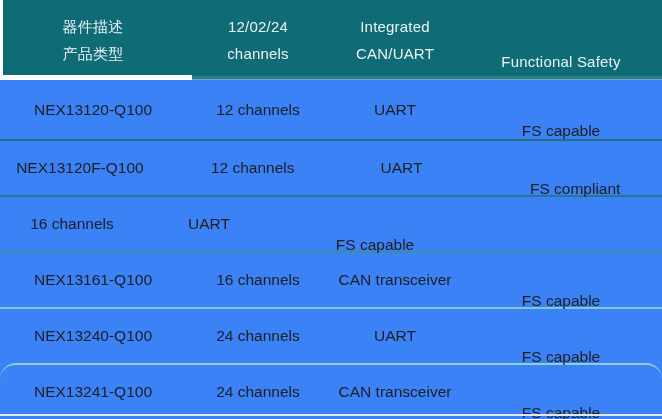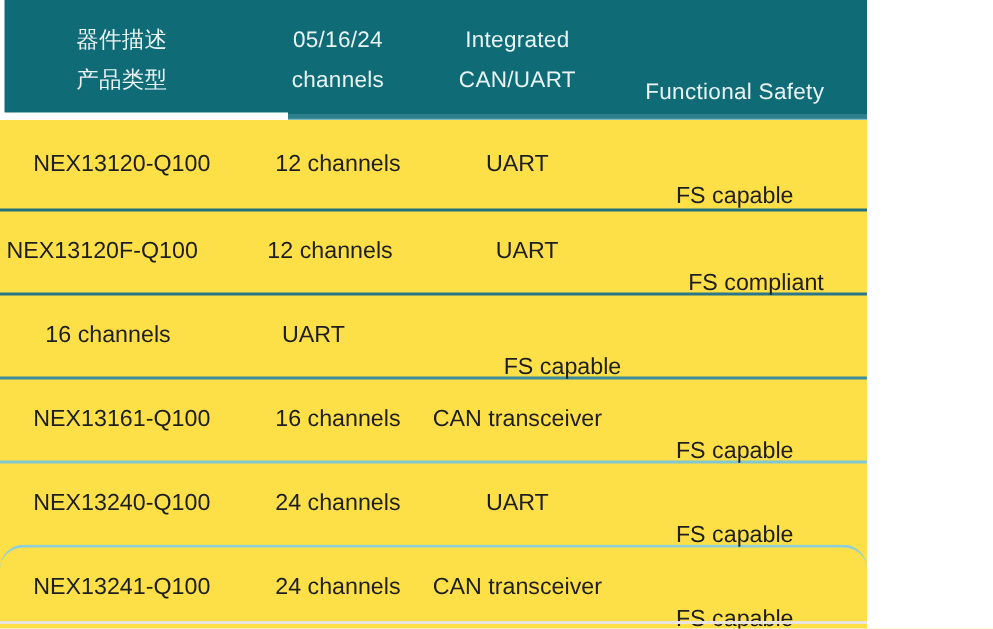--- a/index.html
+++ b/index.html
@@ -2,22 +2,22 @@
 <html><head>
 <meta charset="utf-8">
 <style>
   html, body { margin: 0; padding: 0; background: #ffffff; }
   body {
     width: 662px; height: 419px; overflow: hidden;
     font-family: "Liberation Sans", "DejaVu Sans", sans-serif;
   }
   .table-wrap {
     position: relative;
-    width: 578px; height: 419px;
-    background: #fde047;
+    width: 662px; height: 419px;
+    background: #3b82f6;
   }
   
   .thead {
     position: relative;
     display: flex;
     height: 80px;
     align-items: center;
     text-align: center;
   }
   .th {
@@ -72,21 +72,21 @@
 <body>
 
 <div class="table-wrap">
 
   <div class="thead" style="background: rgb(15, 107, 118); color: rgb(234, 243, 244);">
     <div class="th c0">
       <span>器件描述</span>
       <span>产品类型</span>
     </div>
     <div class="th c1">
-      <span>05/16/24</span>
+      <span>12/02/24</span>
       <span>channels</span>
     </div>
     <div class="th c2">
       <span>Integrated</span>
       <span>CAN/UART</span>
     </div>
     <div class="th c3">
       <span>Functional Safety</span>
     </div>
     <div class="header-left-sliver"></div>

